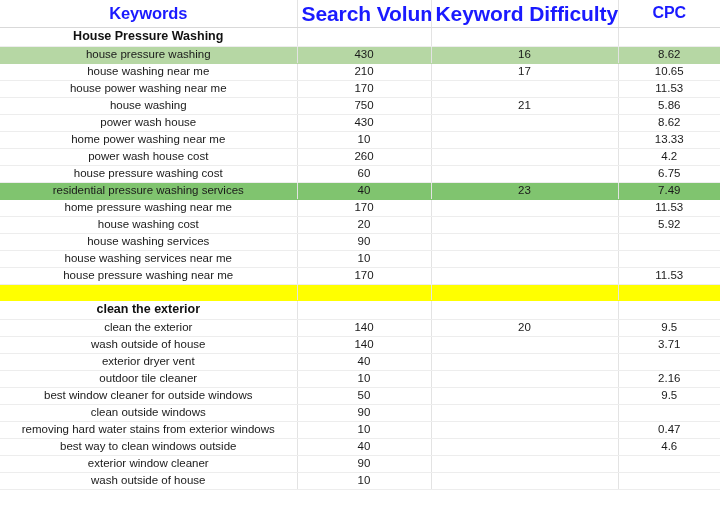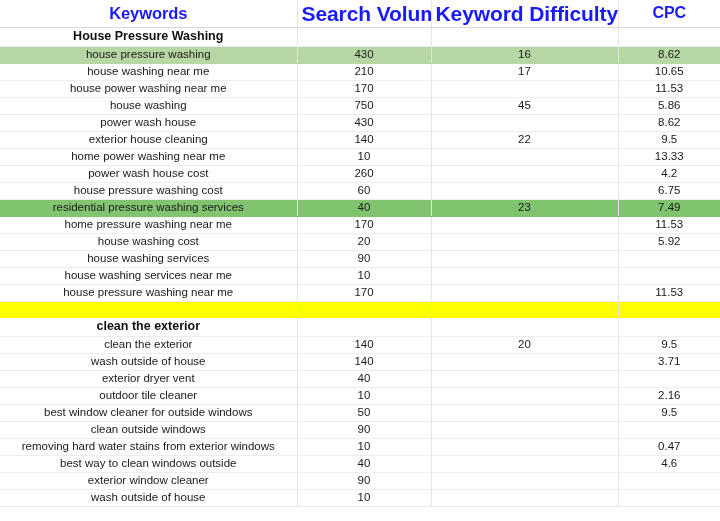--- a/index.html
+++ b/index.html
@@ -120,34 +120,28 @@
         </tr>
         <tr>
           <td class="kw">house power washing near me</td>
           <td class="num">170</td>
           <td class="num"></td>
           <td class="num">11.53</td>
         </tr>
         <tr>
           <td class="kw">house washing</td>
           <td class="num">750</td>
-          <td class="num">45</td>
+          <td class="num">21</td>
           <td class="num">5.86</td>
         </tr>
         <tr>
           <td class="kw">power wash house</td>
           <td class="num">430</td>
           <td class="num"></td>
           <td class="num">8.62</td>
-        </tr>
-        <tr>
-          <td class="kw">exterior house cleaning</td>
-          <td class="num">140</td>
-          <td class="num">22</td>
-          <td class="num">9.5</td>
         </tr>
         <tr>
           <td class="kw">home power washing near me</td>
           <td class="num">10</td>
           <td class="num"></td>
           <td class="num">13.33</td>
         </tr>
         <tr>
           <td class="kw">power wash house cost</td>
           <td class="num">260</td>

